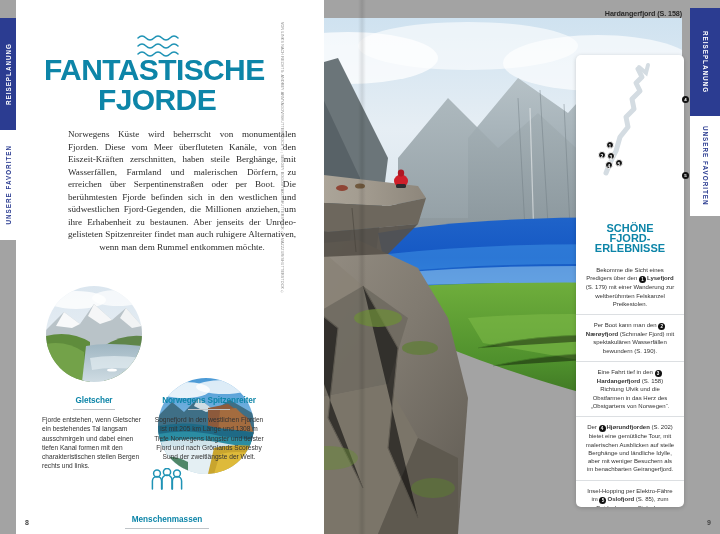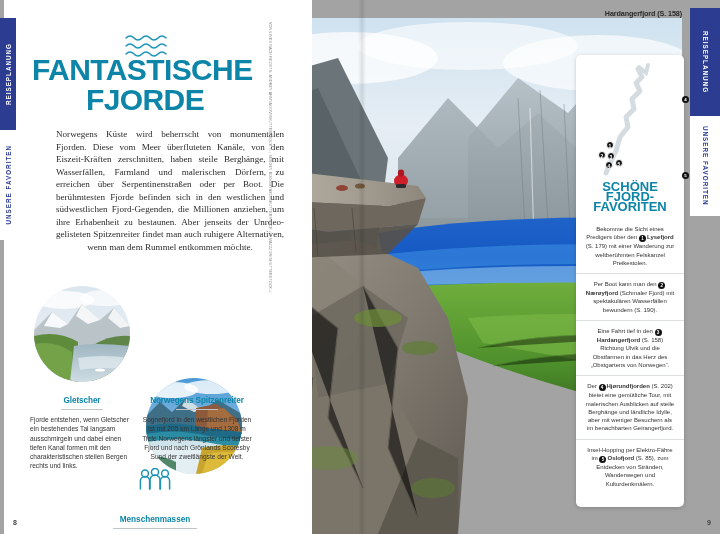--- a/index.html
+++ b/index.html
@@ -43,21 +43,21 @@
   .rtab span {
     writing-mode: vertical-rl; text-orientation: mixed;
     font-size: 6.3px; font-weight: bold; letter-spacing: 1.0px; white-space: nowrap;
   }
   .rtab-reise { top: 8px; height: 108px; background: #2b3c91; }
   .rtab-reise span { color:#ffffff; }
   .rtab-fav { top: 116px; height: 100px; background: #ffffff; }
   .rtab-fav span { color:#2b3c91; }
 
   
-  .left-page { position: absolute; left: 4px; top: 0; width: 308px; height: 534px; background: #fff; }
+  .left-page { position: absolute; left: 16px; top: 0; width: 308px; height: 534px; background: #fff; }
 
   .waves { position: absolute; left: 118px; top: 33px; width: 54px; height: 26px; }
   .waves svg { display:block; }
 
   .title {
     position: absolute; left: 28px; top: 55px; width: 232px;
     color: #0d85a8;
     font-size: 30px; line-height: 30px; font-weight: bold;
     letter-spacing: -0.6px;
   }
@@ -113,22 +113,22 @@
 
   
   .card {
     position: absolute; left: 576px; top: 55px; width: 108px; height: 452px;
     background: #ffffff; border-radius: 5px;
     box-shadow: 0 1px 4px rgba(0,0,0,0.18);
     overflow: hidden; z-index: 20;
   }
   .map-area { position: relative; height: 125px; }
   .card-h {
-    color: #0d85a8; font-weight: bold; font-size: 13px; text-align: center;
-    line-height: 10px; padding: 2px 10px 7px;
+    color: #0d85a8; font-weight: bold; font-size: 11px; text-align: center;
+    line-height: 10px; padding: 2px 10px 7px; margin-top: 41px;
   }
   .entry {
     font-size: 6.0px; line-height: 8.3px; color: #333;
     padding: 6px 9px; text-align: center;
   }
   .entry + .entry { border-top: 1px solid #dcdfe2; }
   .entry b { font-weight: bold; }
   .pin-inline {
     display:inline-block; width: 7px; height: 7px; border-radius:50%;
     background:#111; color:#fff; font-size:4.6px; line-height:7px;
@@ -288,21 +288,21 @@
       </svg>
       <div class="pin" style="left:30px;top:86px">1</div>
       <div class="pin" style="left:22px;top:96px">2</div>
       <div class="pin" style="left:31px;top:97px">3</div>
       <div class="pin" style="left:29px;top:106px">4</div>
       <div class="pin" style="left:39px;top:104px">5</div>
     </div>
 
     <div class="card-h">
       <span>SCHÖNE FJORD-</span><br>
-      <span>FAVORITEN</span>
+      <span>ERLEBNISSE</span>
     </div>
 
     <div class="entry">
       <span>Bekomme die Sicht eines Predigers über den </span><span class="pin-inline">1</span><b>Lysefjord</b><span> (S. 179) mit einer Wanderung zur weltberühmten Felskanzel Preikestolen.</span>
     </div>
     <div class="entry">
       <span>Per Boot kann man den </span><span class="pin-inline">2</span><b>Nærøyfjord</b><span> (Schmaler Fjord) mit spektakulären Wasserfällen bewundern (S. 190).</span>
     </div>
     <div class="entry">
       <span>Eine Fahrt tief in den </span><span class="pin-inline">3</span><b>Hardangerfjord</b><span> (S. 158) Richtung Ulvik und die Obstfarmen in das Herz des „Obstgartens von Norwegen“.</span>

